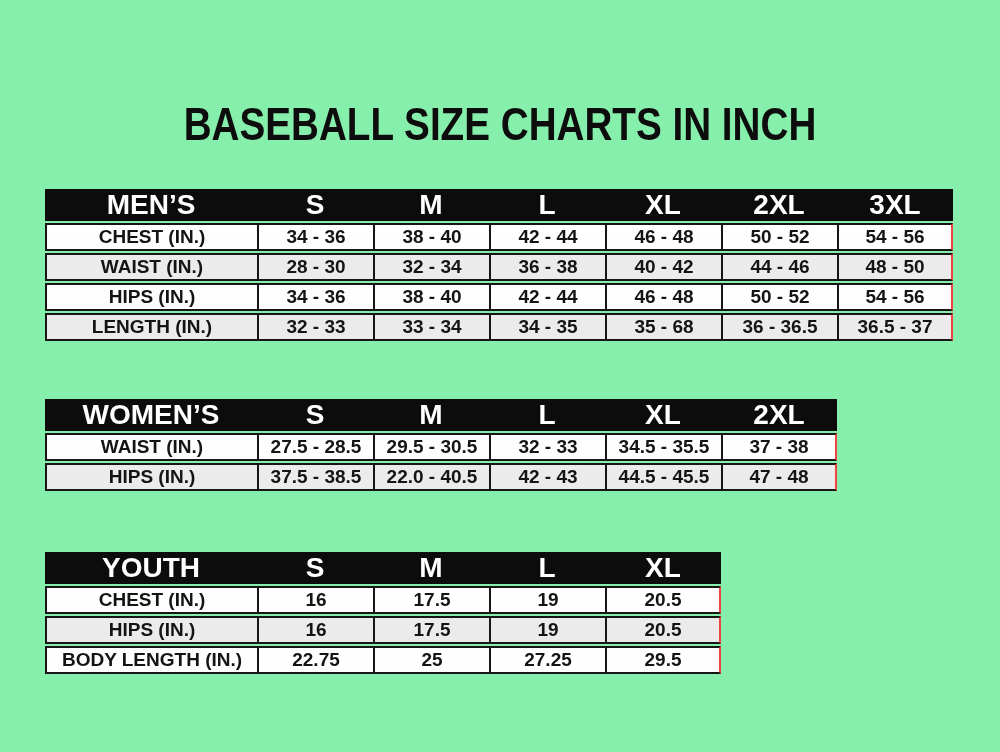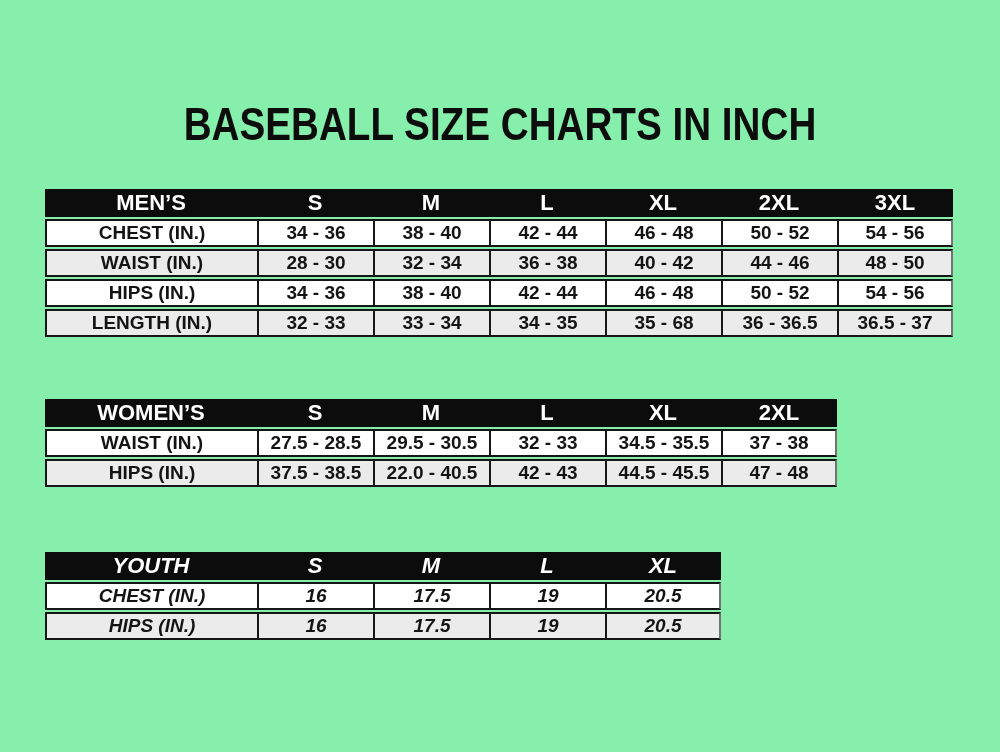--- a/index.html
+++ b/index.html
@@ -30,41 +30,41 @@
     position: absolute;
     left: 45px;
     border-collapse: separate;
     border-spacing: 0 2px;
     table-layout: fixed;
   }
   table.size-table th {
     background: #0c0c0c;
     color: #ffffff;
     font-weight: 700;
-    font-size: 22px;
+    font-size: 28px;
     height: 28px;
     padding: 0;
     text-align: center;
     white-space: nowrap;
   }
   table.size-table td {
     height: 24px;
     padding: 0 2px;
     background: #fefefe;
     border-top: 2px solid #161616;
     border-bottom: 2px solid #161616;
     border-left: 2px solid #161616;
     font-weight: 700;
     font-size: 19px;
     color: #141414;
     text-align: center;
     white-space: nowrap;
     overflow: hidden;
   }
-  table.size-table td:last-child { border-right: 2px solid #737373; }
+  table.size-table td:last-child { border-right: 2px solid #ef4444; }
   table.size-table tbody tr:nth-child(even) td { background: #ebebeb; }
   #mens-table   { top: 187px; }
   #womens-table { top: 397px; }
   #youth-table  { top: 550px; }
 </style>
 </head>
 <body>
 
 <div class="page">
   <h1 class="title">BASEBALL SIZE CHARTS IN INCH</h1>
@@ -162,21 +162,21 @@
           <td>HIPS (IN.)</td>
           <td>37.5 - 38.5</td>
           <td>22.0 - 40.5</td>
           <td>42 - 43</td>
           <td>44.5 - 45.5</td>
           <td>47 - 48</td>
         </tr>
       </tbody>
     </table>
 
-  <table id="youth-table" class="size-table" style="width: 676px; font-style: italic;">
+  <table id="youth-table" class="size-table" style="width: 676px;">
       <colgroup>
         <col style="width: 212px;">
         <col style="width: 116px;">
         <col style="width: 116px;">
         <col style="width: 116px;">
         <col style="width: 116px;">
       </colgroup>
       <thead>
         <tr>
           <th>YOUTH</th>
@@ -194,15 +194,22 @@
           <td>19</td>
           <td>20.5</td>
         </tr>
         <tr>
           <td>HIPS (IN.)</td>
           <td>16</td>
           <td>17.5</td>
           <td>19</td>
           <td>20.5</td>
         </tr>
+        <tr>
+          <td>BODY LENGTH (IN.)</td>
+          <td>22.75</td>
+          <td>25</td>
+          <td>27.25</td>
+          <td>29.5</td>
+        </tr>
       </tbody>
     </table>
 </div>
 
 </body></html>

